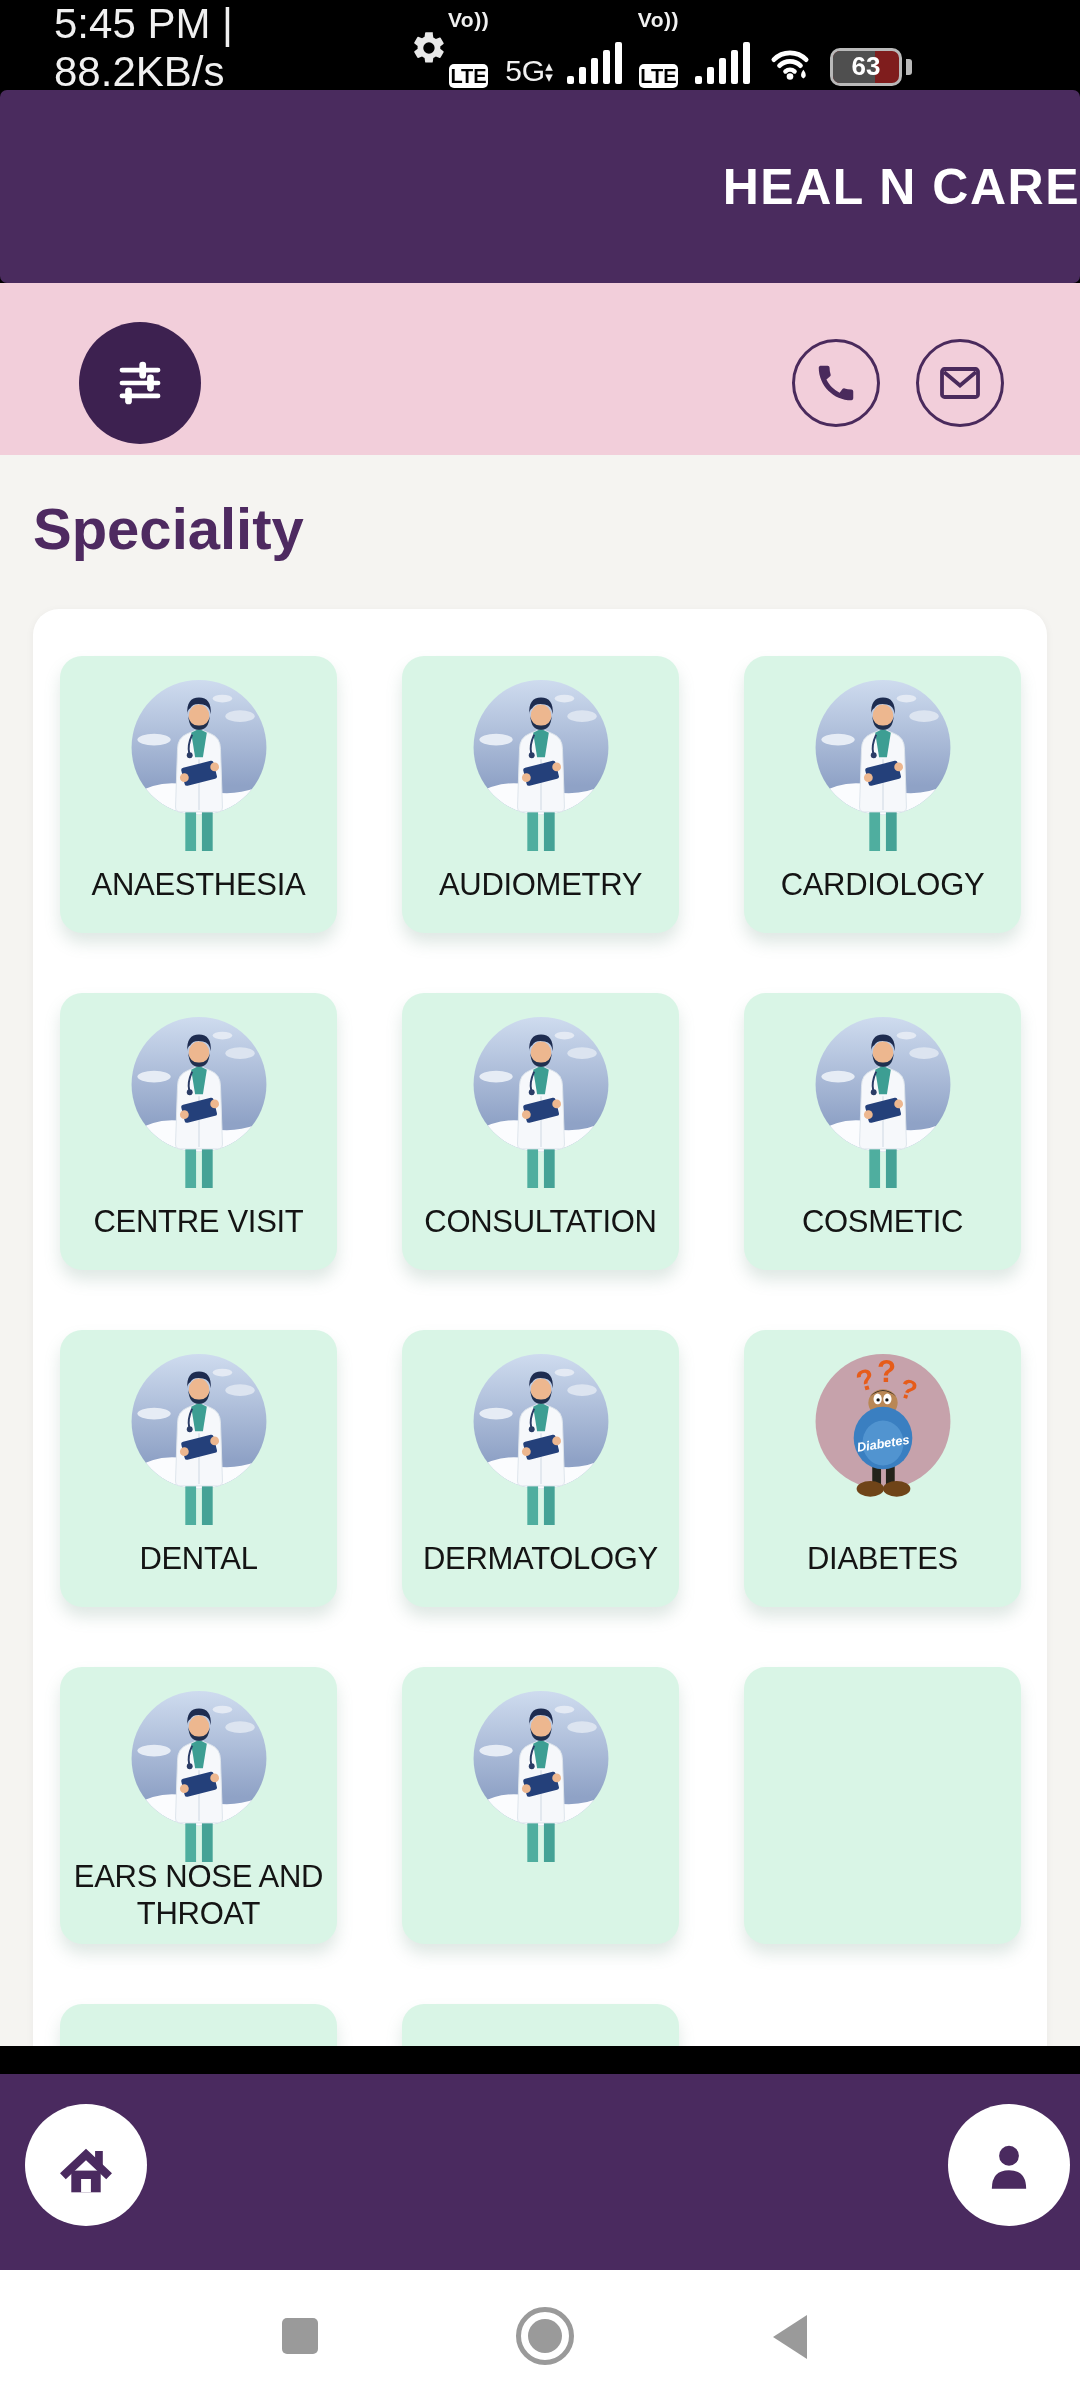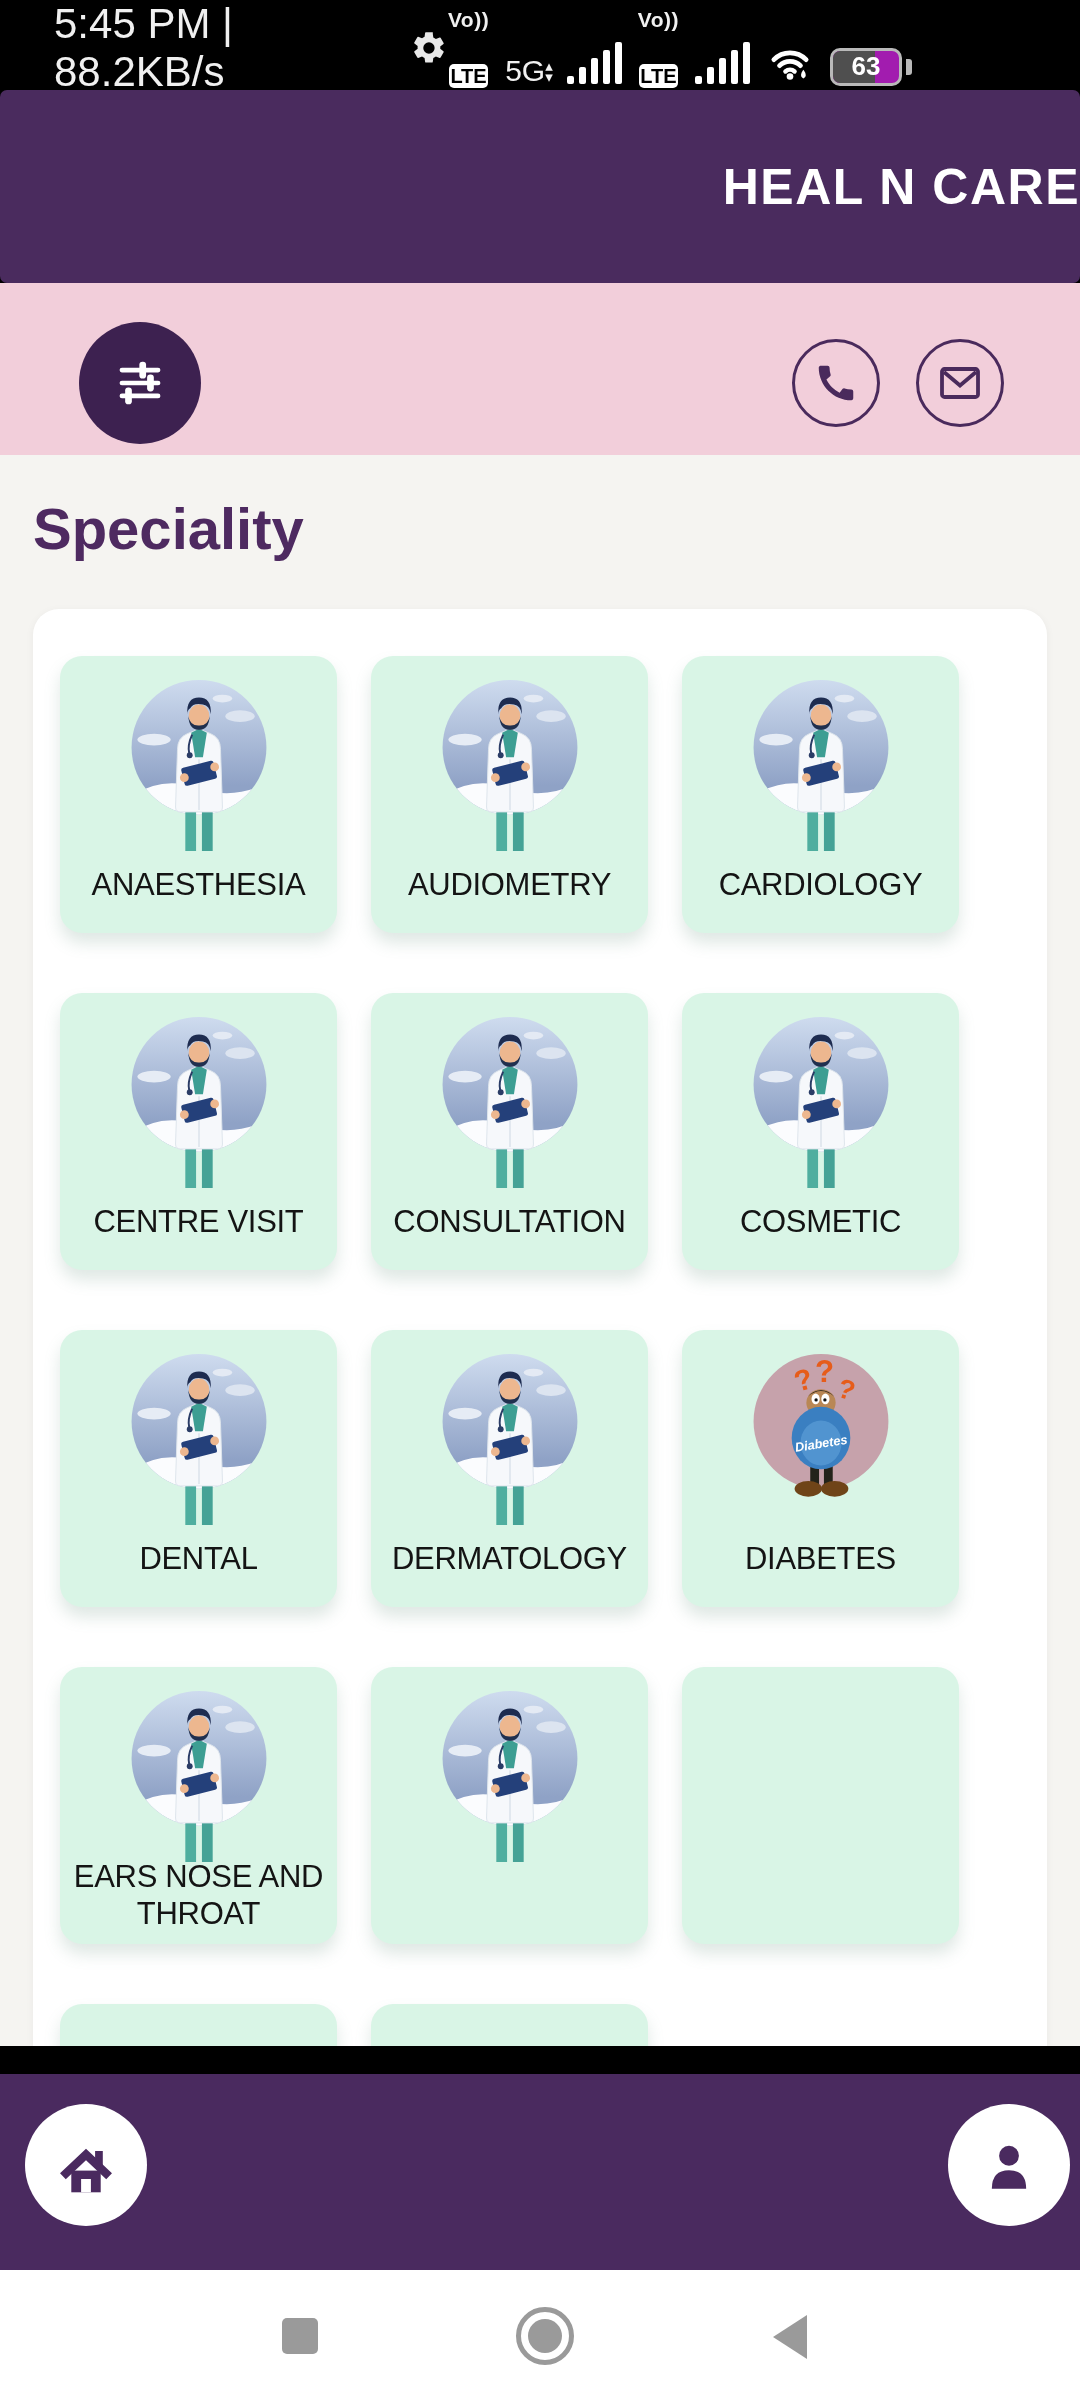--- a/index.html
+++ b/index.html
@@ -22,21 +22,21 @@
   .lte-chip{background:#fff;color:#000;font-size:20px;font-weight:700;border-radius:5px;
     padding:2px 1px;margin-top:2px;}
   .fiveg{display:flex;flex-direction:row;align-items:center;line-height:1;margin-bottom:2px;}
   .fiveg-txt{font-size:30px;}
   .updown{font-size:15px;line-height:11px;letter-spacing:-2px;display:flex;flex-direction:column;align-items:center;}
   .bars{display:flex;align-items:flex-end;gap:5px;margin-bottom:4px;}
   .bar{width:7px;background:#fff;border-radius:2px;}
   .b1{height:8px}.b2{height:17px}.b3{height:26px}.b4{height:34px}.b5{height:42px}
   .wifi{width:48px;height:44px;margin-bottom:2px;}
   .battery{position:relative;width:72px;height:38px;border:3px solid #b9b9b9;border-radius:10px;
-    margin-bottom:2px;overflow:hidden;background:#a21caf;}
+    margin-bottom:2px;overflow:hidden;background:#7f1d1d;}
   .battery-fill{position:absolute;left:0;top:0;bottom:0;background:#4f4f4f;}
   .battery-txt{position:absolute;inset:0;display:flex;align-items:center;justify-content:center;
     font-size:26px;color:#fff;font-weight:700;}
   .battery-nub{width:6px;height:16px;background:#b9b9b9;border-radius:0 3px 3px 0;margin:0 0 13px -12px;}
   
   .app-header{left:0;top:90px;width:1080px;height:193px;background:var(--header-purple);
     display:flex;align-items:center;justify-content:flex-end;border-radius:7px;}
   .app-title{color:#fff;font-size:50px;font-weight:700;letter-spacing:1.5px;}
   
   .toolbar{left:0;top:283px;width:1080px;height:200px;background:var(--pink);
@@ -46,21 +46,21 @@
   .tb-right{display:flex;gap:36px;}
   .ring-btn{width:88px;height:88px;border-radius:50%;border:3.5px solid var(--icon-purple);
     background:transparent;display:flex;align-items:center;justify-content:center;cursor:pointer;}
   
   .page{left:0;top:455px;width:1080px;height:1591px;background:var(--page);}
   .speciality-heading{position:absolute;left:33px;top:40px;font-size:58px;font-weight:700;
     color:var(--heading);}
   .card-panel{position:absolute;left:33px;top:154px;width:1014px;height:1437px;background:#fff;
     border-radius:26px 26px 0 0;overflow:hidden;box-shadow:0 2px 8px rgba(0,0,0,.05);}
   .grid{display:grid;grid-template-columns:repeat(3,277px);grid-auto-rows:277px;
-    gap:60px 34px;padding:47px 27px;}
+    gap:60px 65px;padding:47px 27px;}
   .card{background:var(--mint);border-radius:22px;position:relative;cursor:pointer;
     box-shadow:0 10px 16px rgba(110,150,130,.22);}
   .card-img{position:absolute;left:50%;top:23px;transform:translateX(-50%);width:137px;height:172px;
     overflow:visible;}
   .card-label{position:absolute;left:12px;right:12px;top:190px;height:76px;display:flex;
     align-items:center;justify-content:center;text-align:center;color:var(--label);
     font-size:31px;font-weight:500;letter-spacing:-.3px;line-height:37px;}
   
   .bottom-nav{left:0;top:2074px;width:1080px;height:196px;background:var(--nav-purple);}
   .nav-circle{position:absolute;top:30px;width:122px;height:122px;border-radius:50%;background:#fff;

